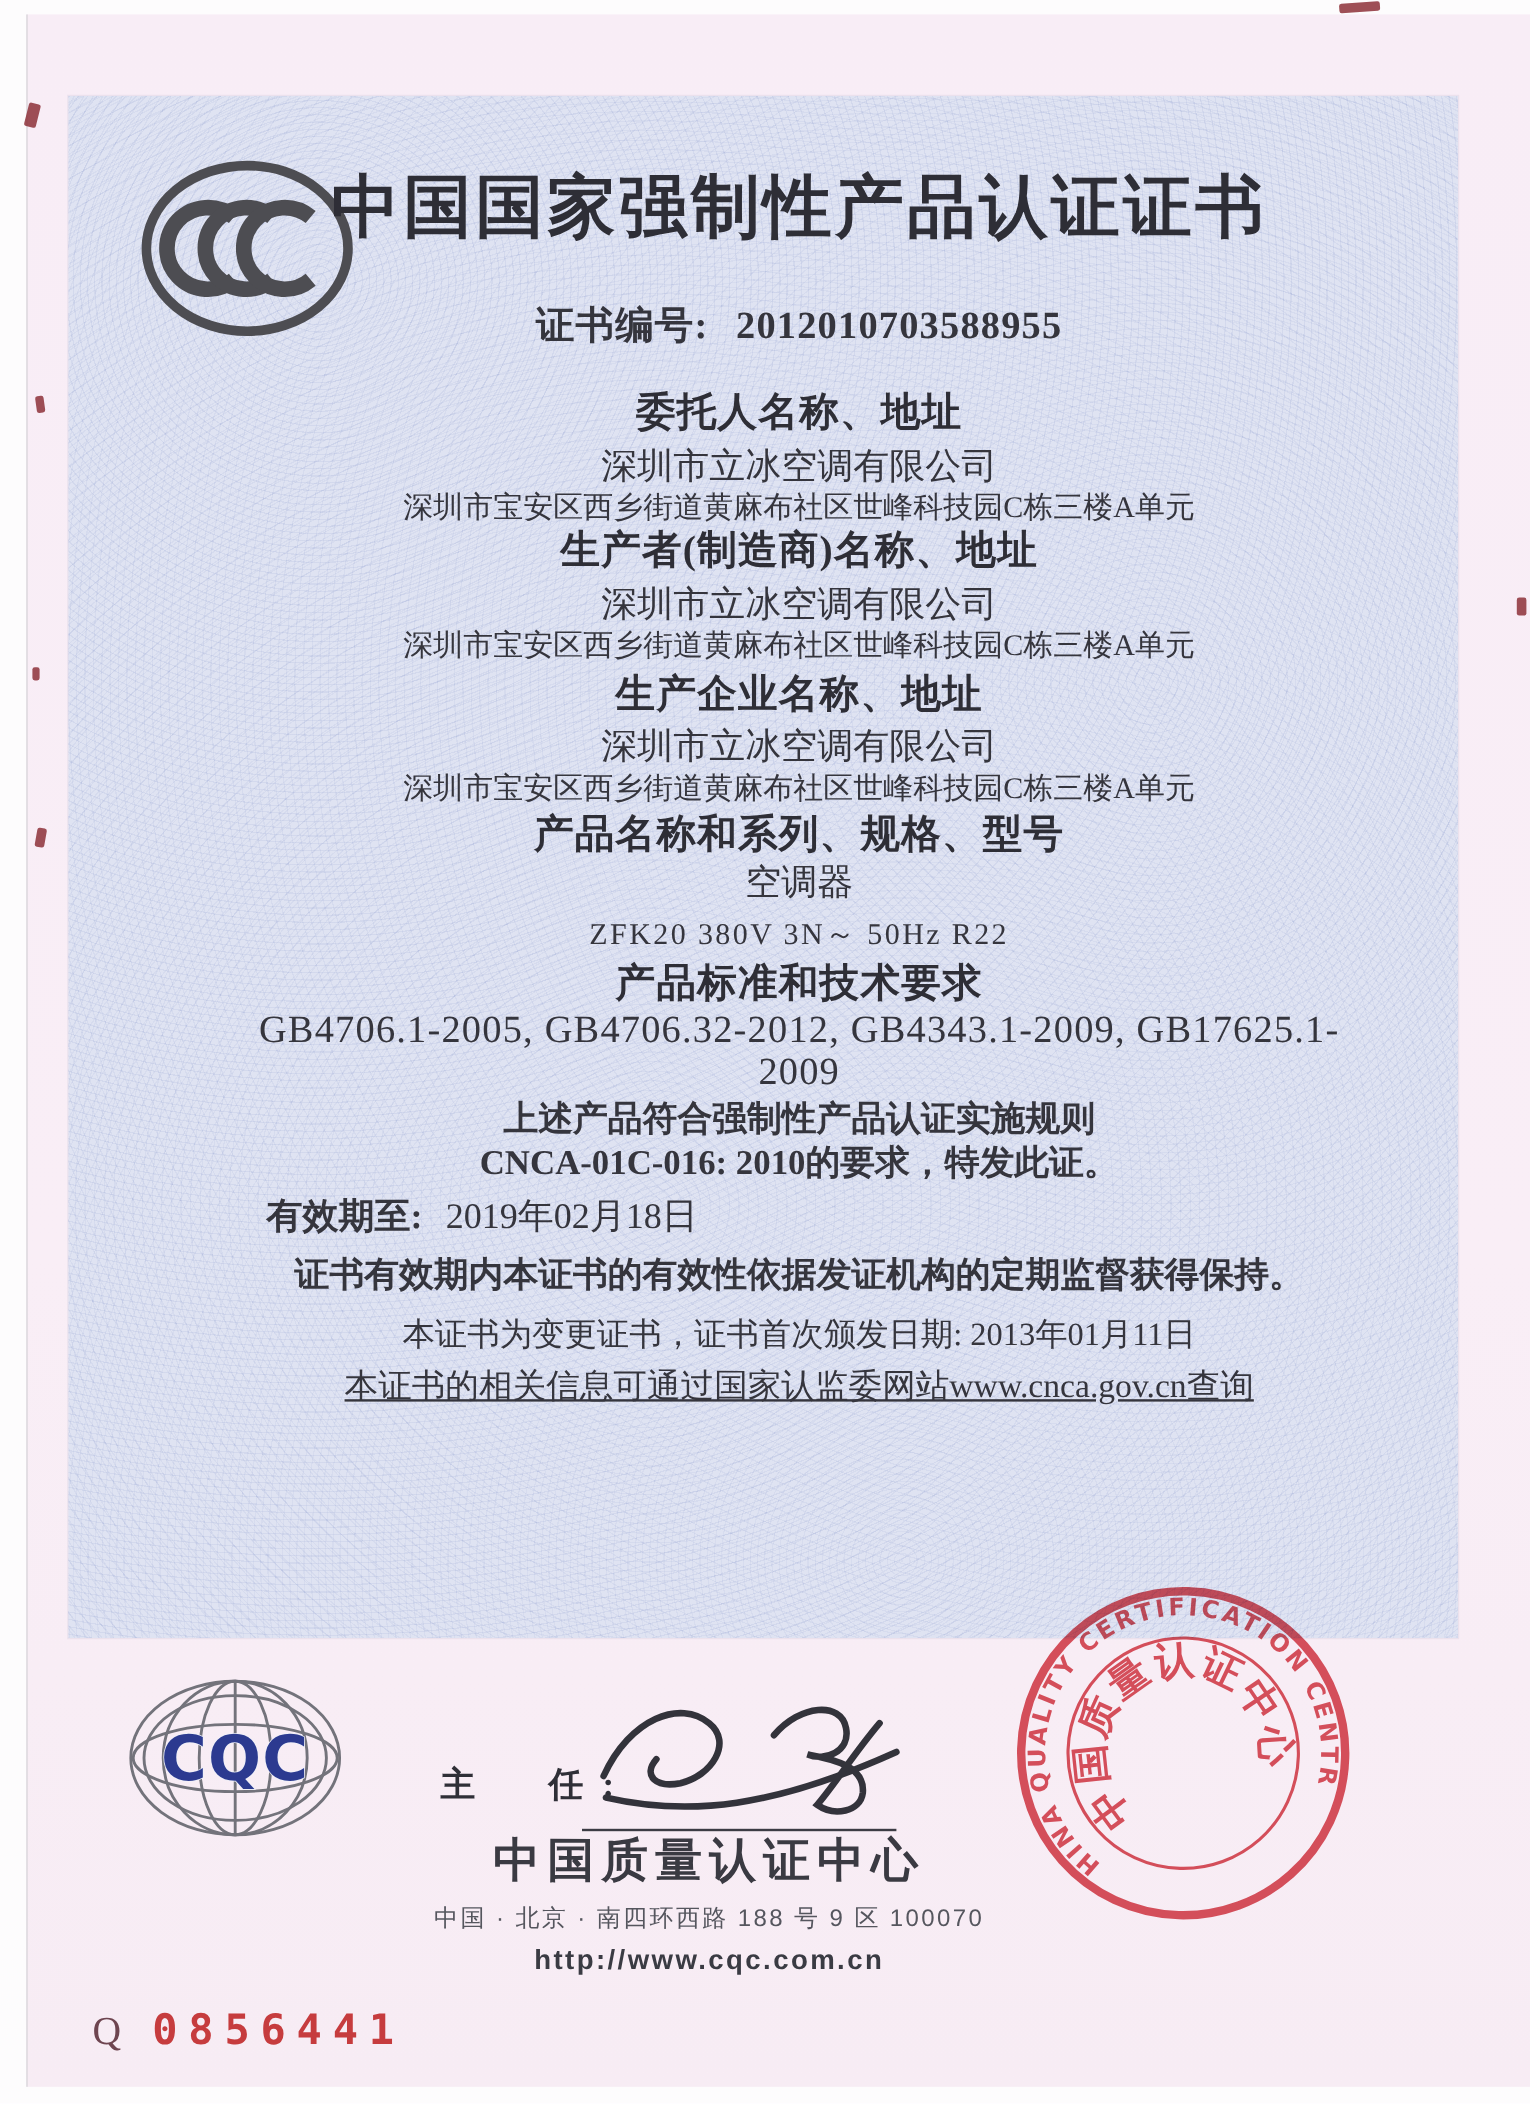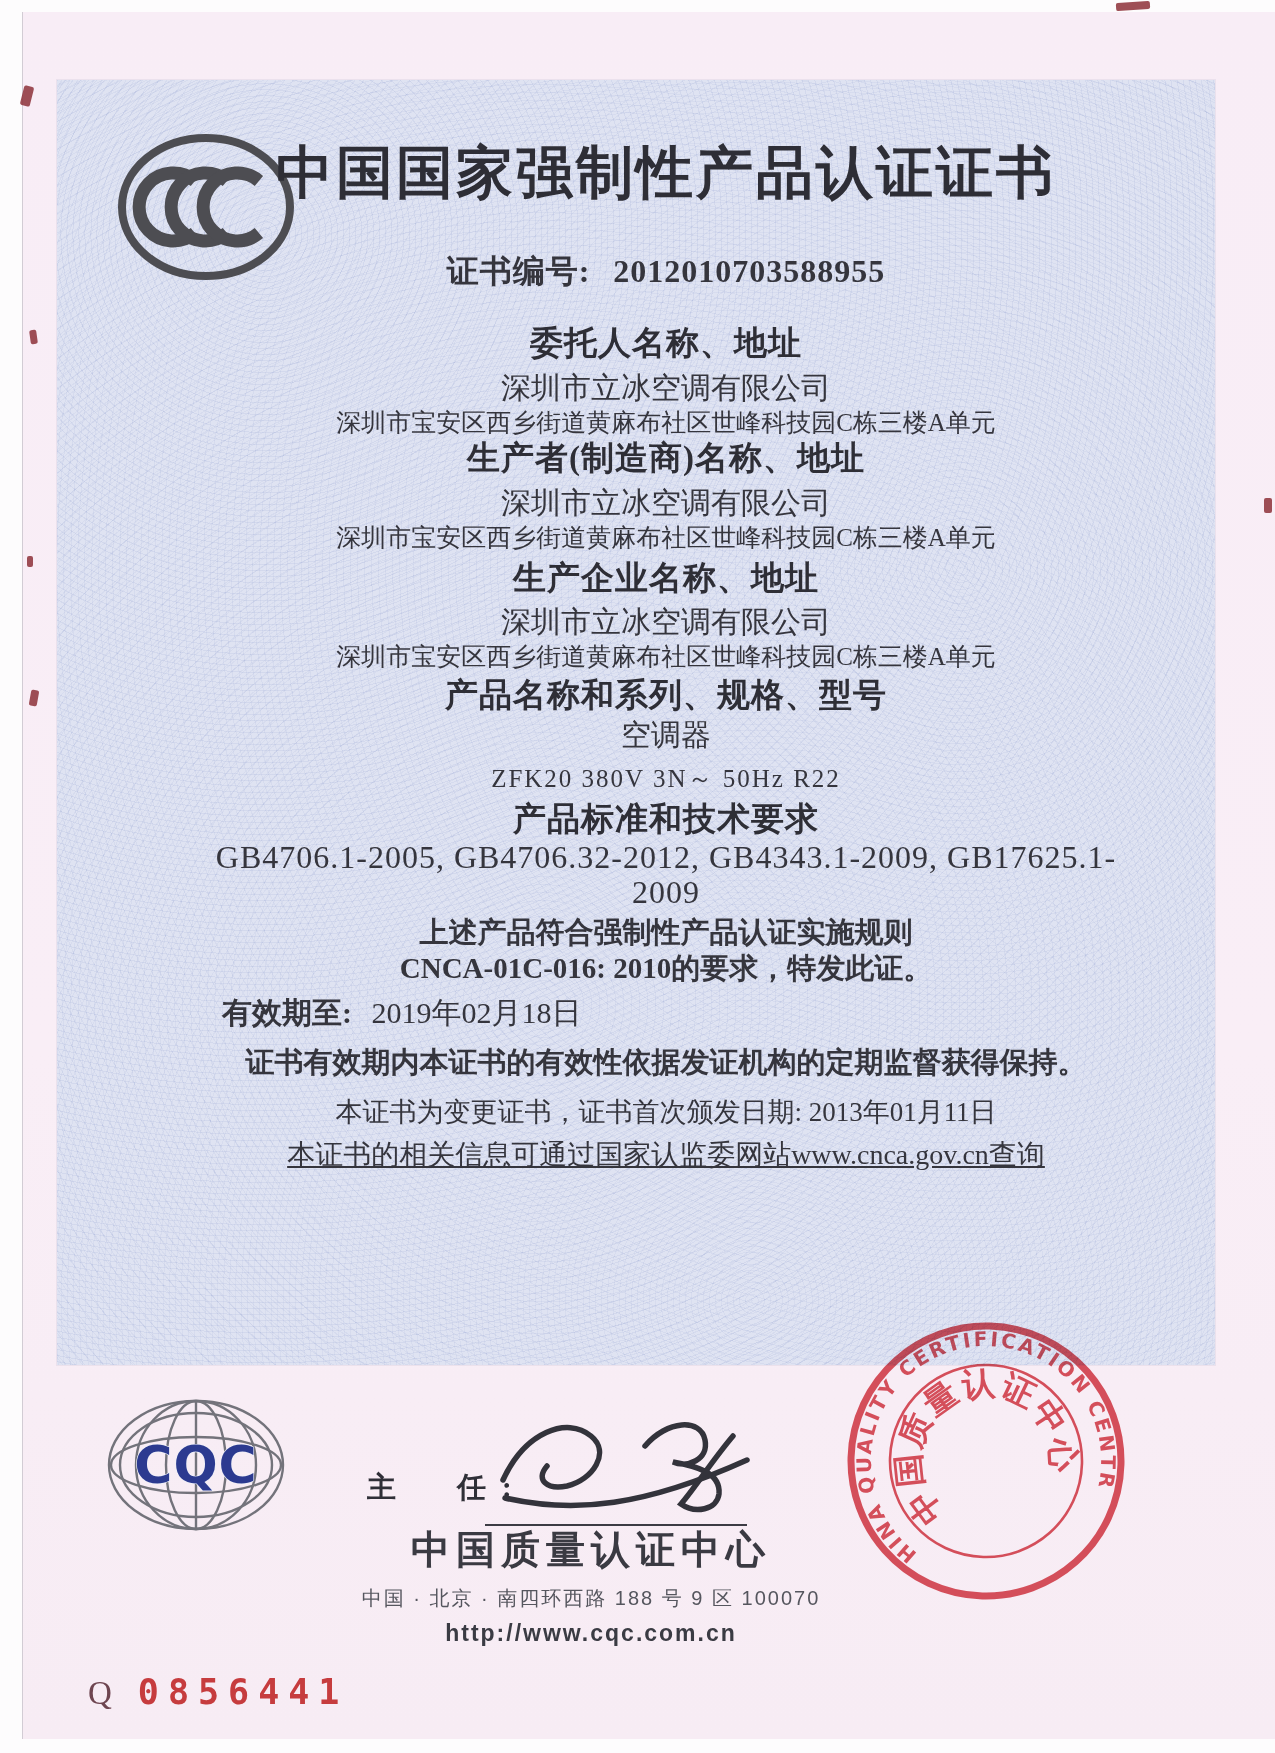--- a/index.html
+++ b/index.html
@@ -48,21 +48,21 @@
   .director{
     position:absolute;left:310px;top:1388px;font-size:29px;font-weight:bold;
     letter-spacing:16px;color:#2f2f37;white-space:nowrap;
   }
   .ccc-logo{position:absolute;left:59px;top:52px;}
   .cqc-logo{position:absolute;left:44px;top:1315px;}
   .signature{position:absolute;left:438px;top:1322px;}
   .sig-line{position:absolute;left:428px;top:1444px;width:262px;border-top:2px solid #3c3c44;}
   .seal{position:absolute;left:784px;top:1236px;mix-blend-mode:multiply;opacity:.93;}
   .serial{
-    position:absolute;left:88px;top:1672px;font-size:35px;white-space:nowrap;
+    position:absolute;left:77px;top:1672px;font-size:35px;white-space:nowrap;
     font-family:"DejaVu Sans Mono","Liberation Mono",monospace;
   }
   .serial .q{color:#6e4550;margin-right:26px;font-family:"Liberation Serif",serif;font-size:33px;}
   .serial .num{color:#c63c3e;letter-spacing:9px;font-weight:bold;}
   .artifact{position:absolute;background:#8d3038;opacity:.85;border-radius:2px;}
 </style>
 </head>
 <body>
 
 <div class="scan">

